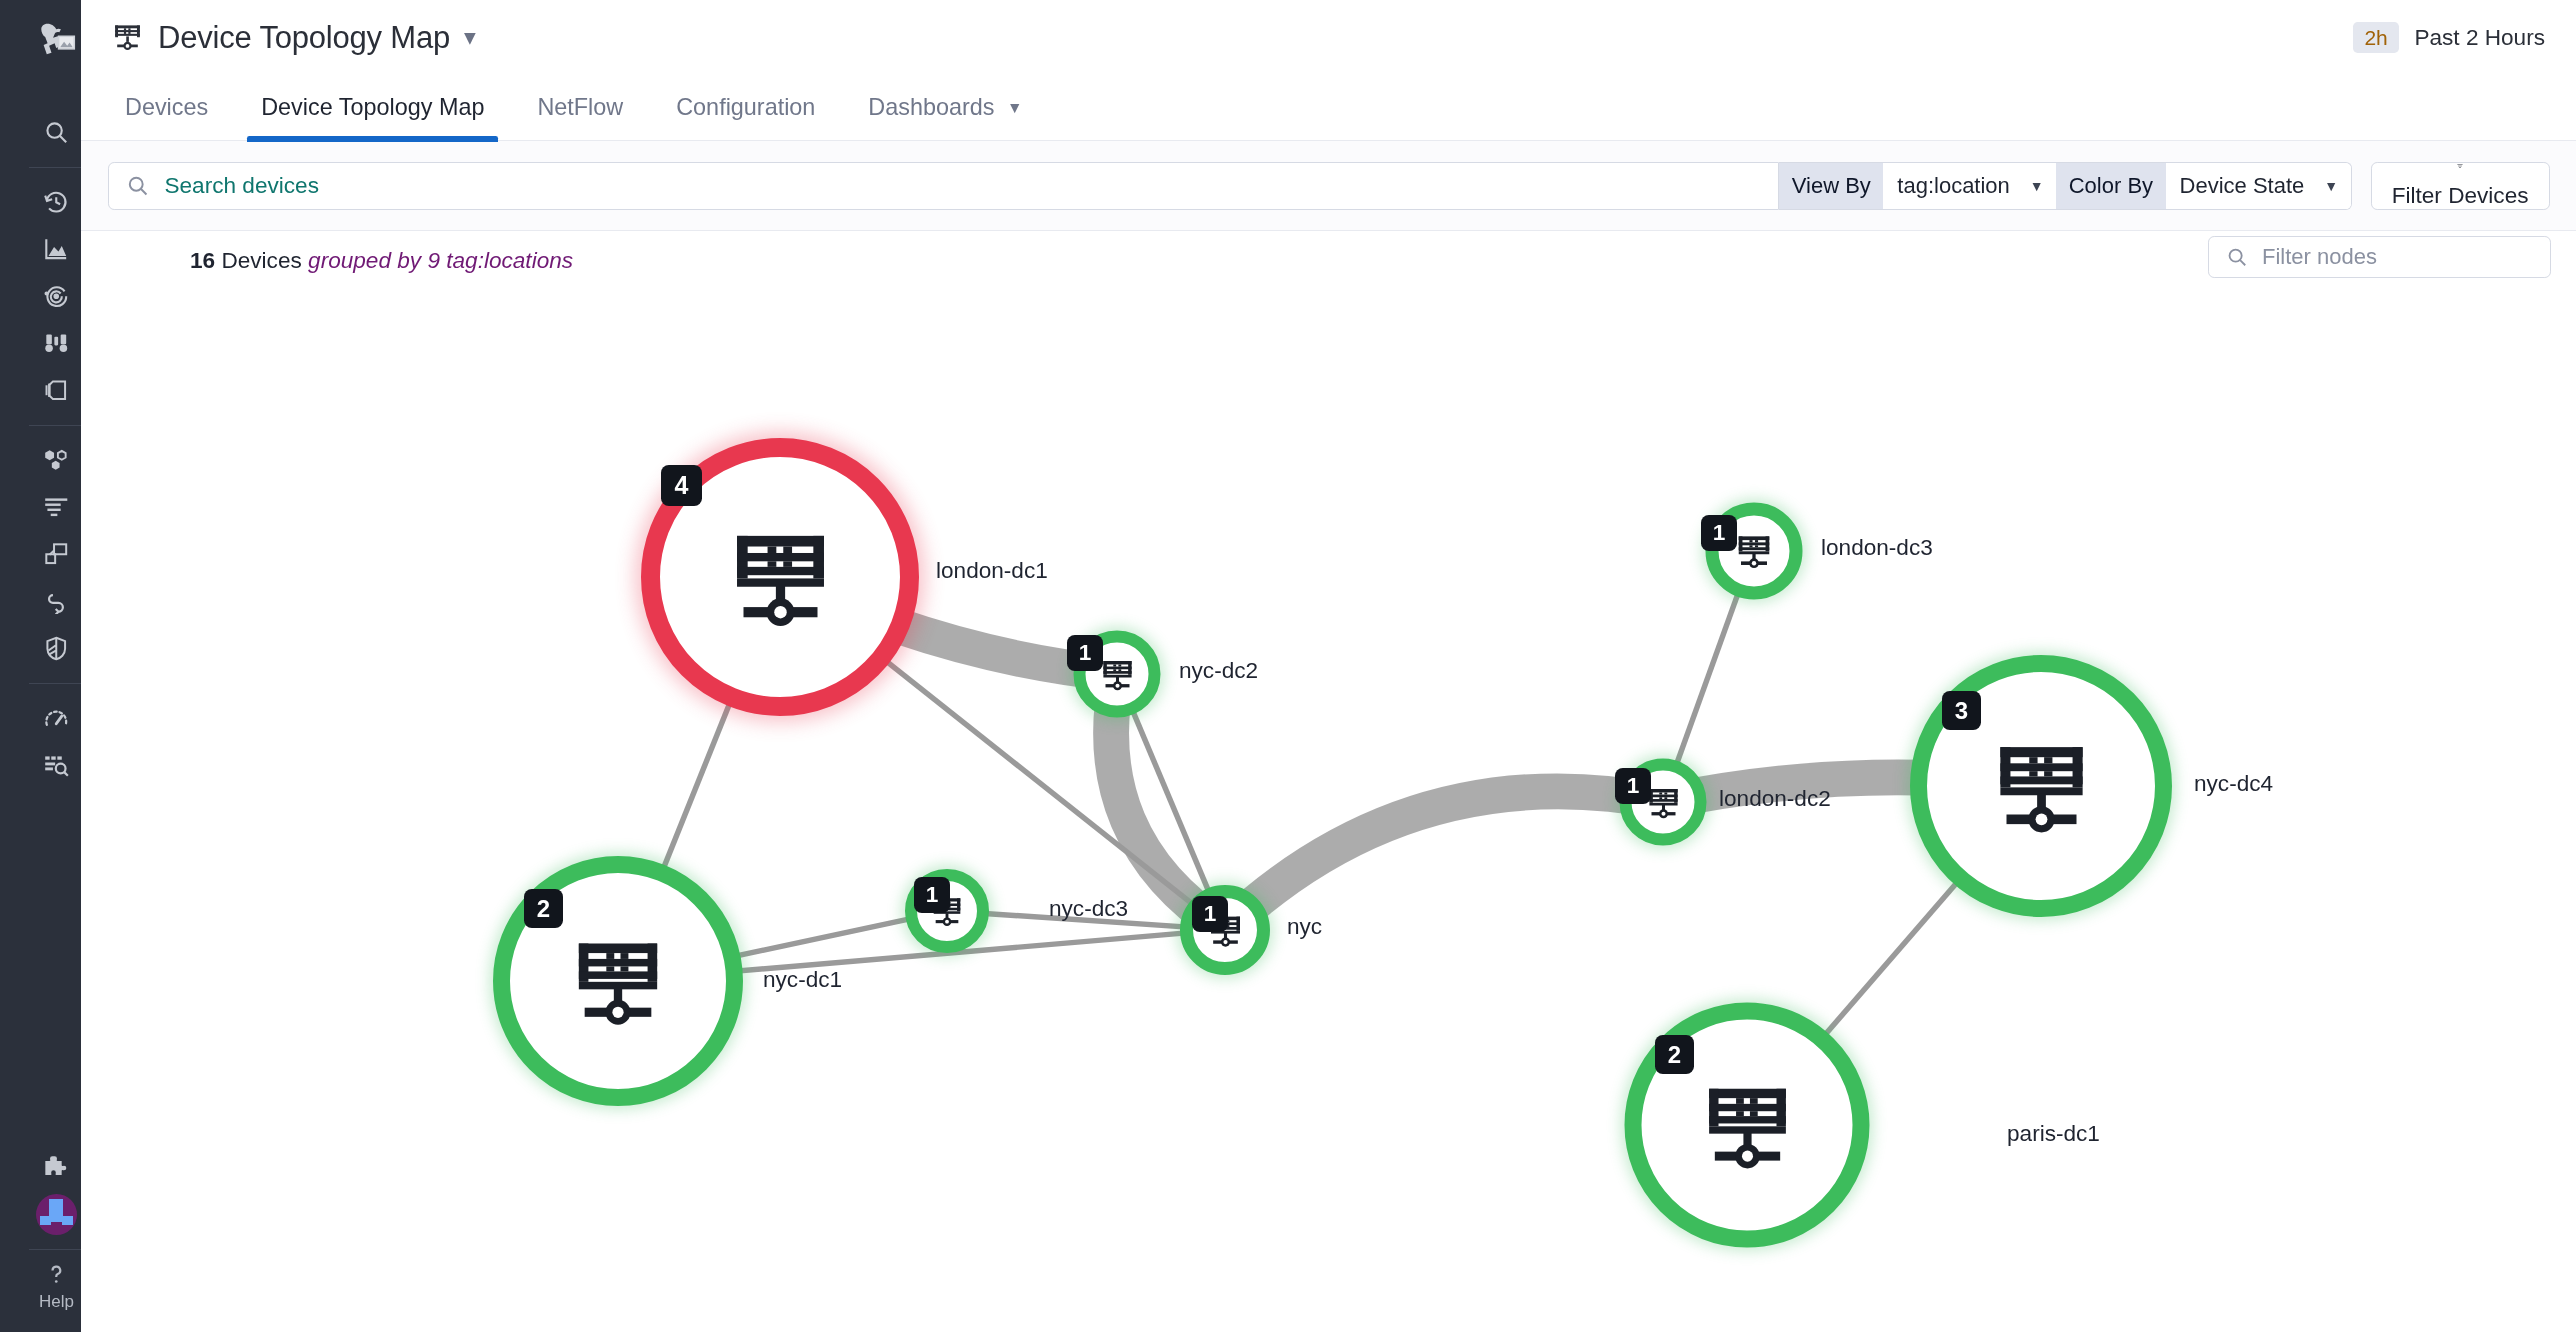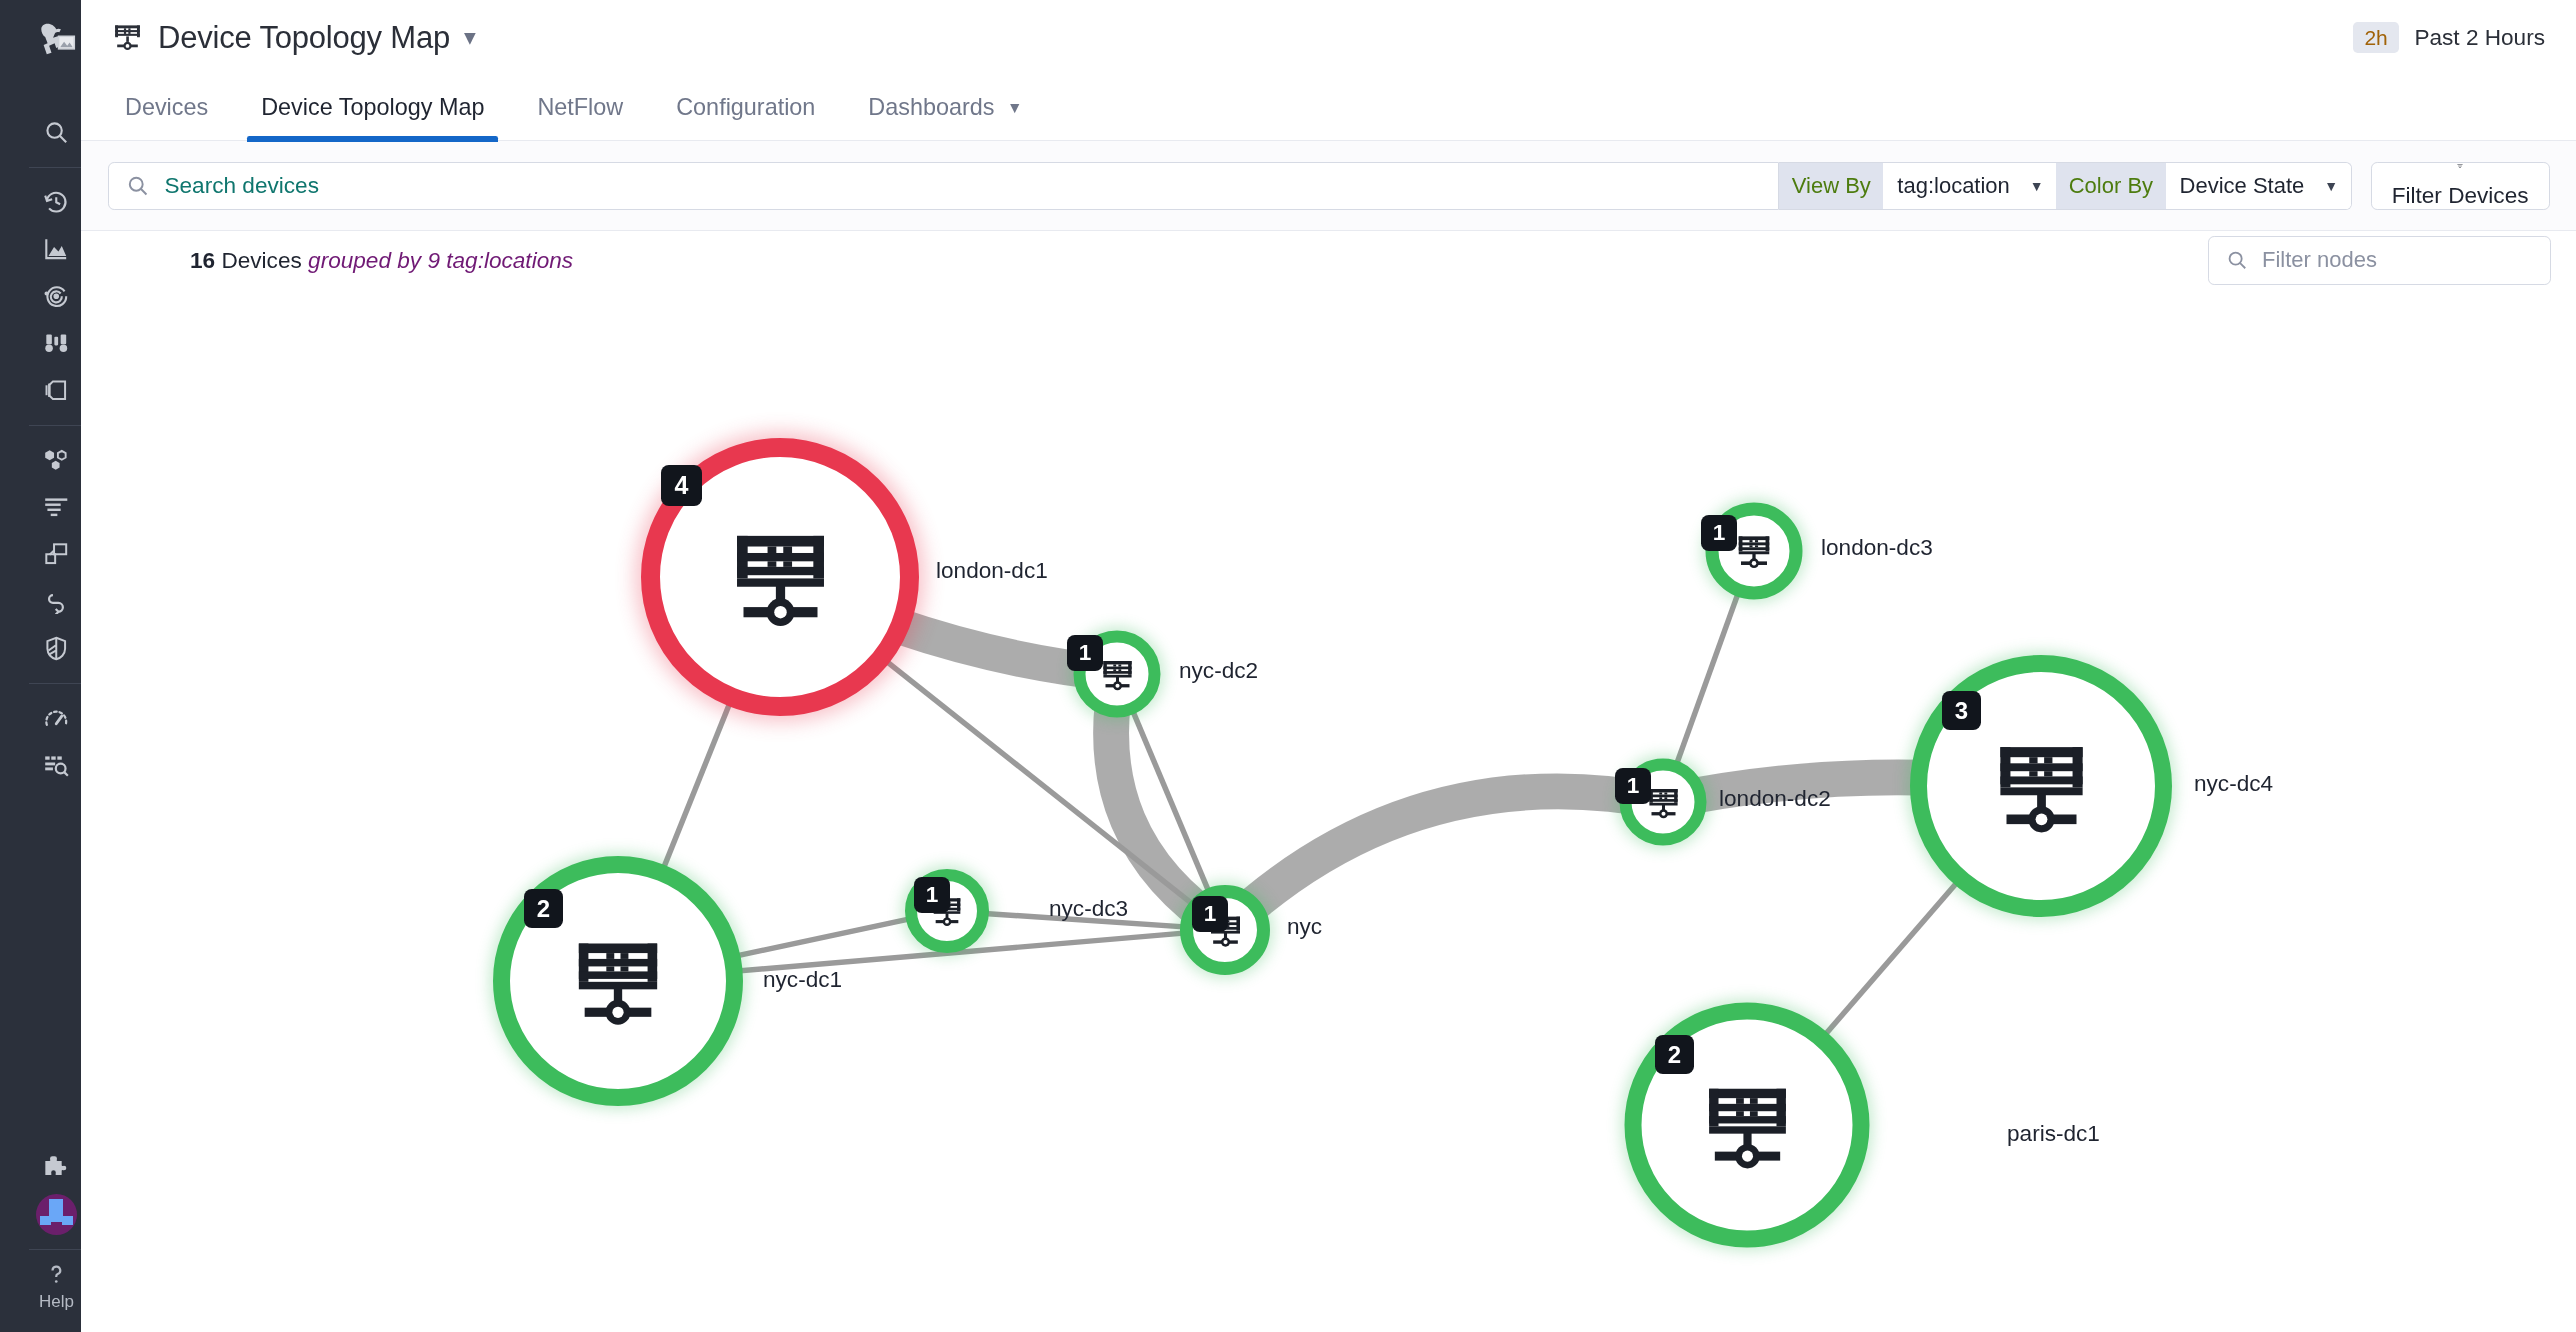--- a/index.html
+++ b/index.html
@@ -106,21 +106,21 @@
     display: flex; align-items: center; gap: 15.6px; padding: 0 17px;
     cursor: text;
   }
   .searchbox .ph { color: #0f766e; font-size: 22.6px; }
   .seg-group {
     height: 48px; display: flex; align-items: stretch;
     border: 1.6px solid #d6dae4; border-left: none;
     border-radius: 0 6.2px 6.2px 0; overflow: hidden; background: #fff;
   }
   .seg-label {
-    background: #dfe3ee; color: #4d7c0f; font-size: 22px;
+    background: #dfe3ee; color: #0f172a; font-size: 22px;
     display: flex; align-items: center; padding: 0 12.5px; white-space: nowrap;
   }
   .seg-value {
     background: #fff; color: #1f2430; font-size: 22px;
     display: flex; align-items: center; gap: 20px; padding: 0 12.5px 0 14px;
     white-space: nowrap; cursor: pointer;
   }
   .seg-value .tri { color: #3d4453; font-size: 14px; }
   .filter-btn {
     height: 48px; margin-left: 19px; border: 1.6px solid #d6dae4;
@@ -131,21 +131,21 @@
   
   .canvas { position: relative; flex: 1 1 auto; background: #fff; overflow: hidden; }
   .count-line {
     position: absolute; left: 109px; top: 17px;
     font-size: 22.6px; color: #1f2430;
   }
   .count-line b { font-weight: 700; }
   .count-line i { font-style: italic; color: #701a75; }
   .node-filter {
     position: absolute; right: 25px; top: 4.7px;
-    width: 343px; height: 49px; background: #fff;
+    width: 343px; height: 42px; background: #fff;
     border: 1.6px solid #d6dae4; border-radius: 6.2px;
     display: flex; align-items: center; gap: 14px; padding: 0 17px; cursor: text;
   }
   .node-filter .ph { color: #8b91a1; font-size: 22px; }
 
   .graph { position: absolute; left: 0; top: 0; width: 100%; height: 100%; }
 
   
   .node {
     position: absolute; transform: translate(-50%, -50%);

